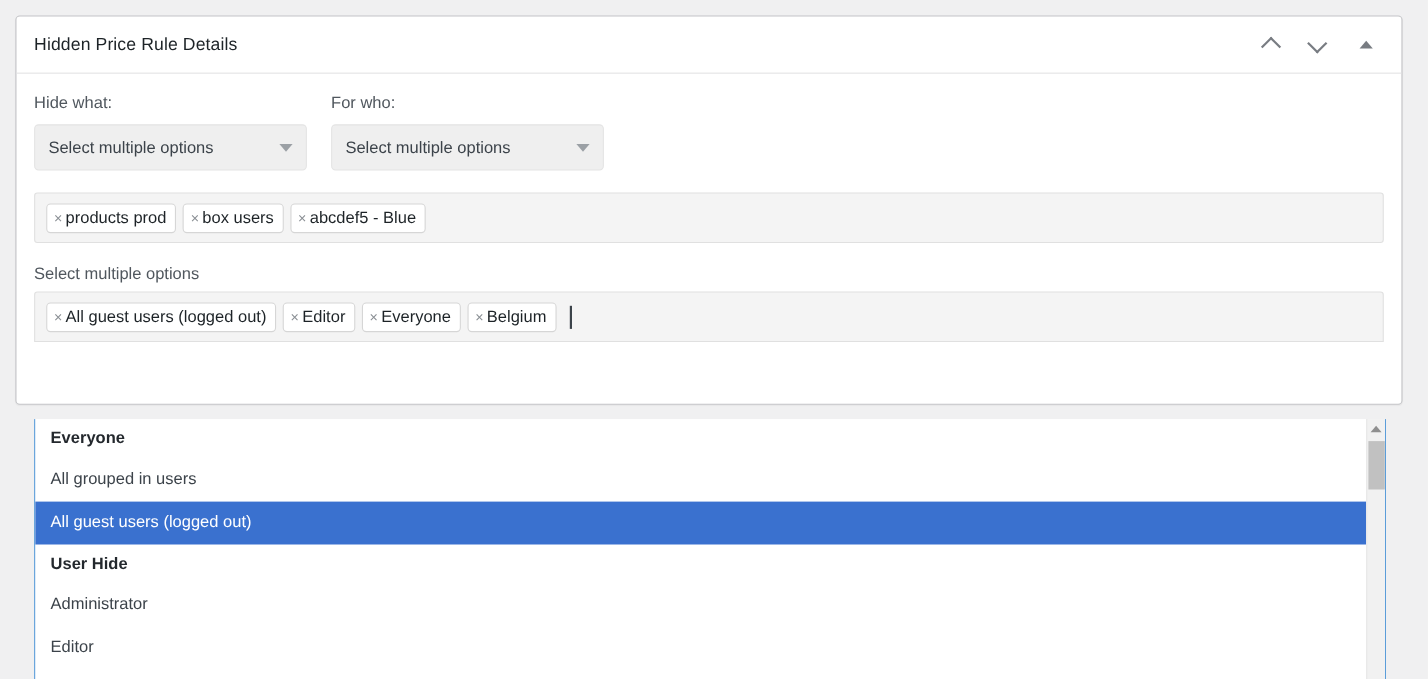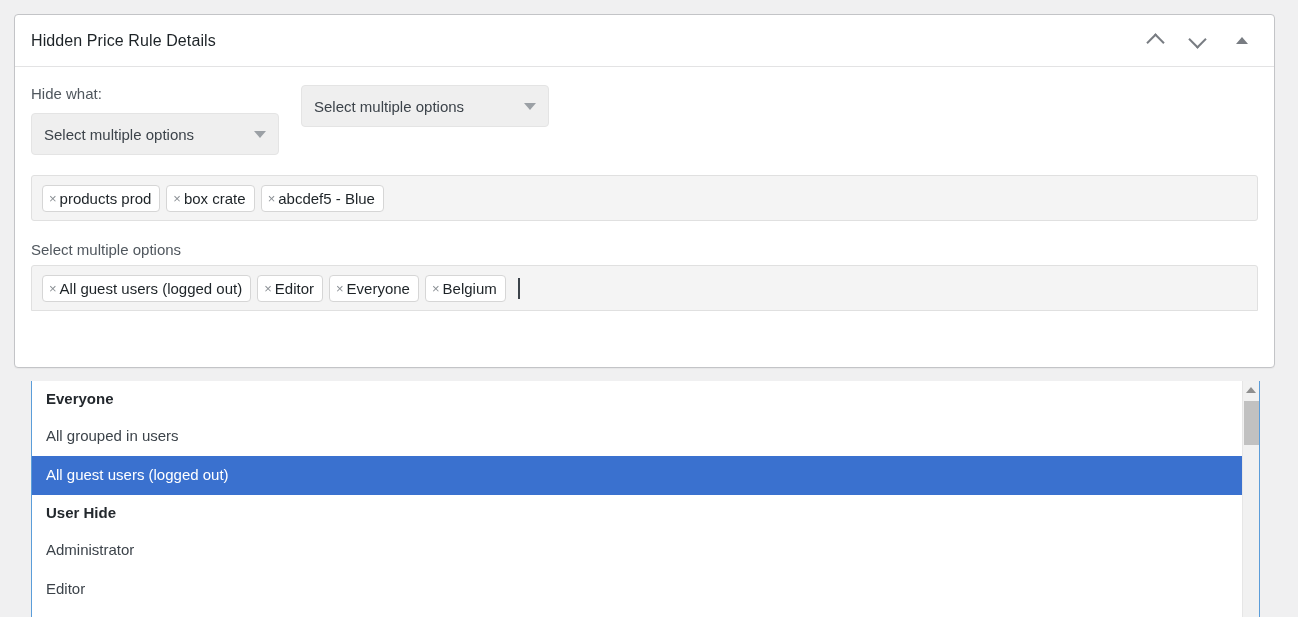--- a/index.html
+++ b/index.html
@@ -264,36 +264,37 @@
 
     <div class="select-row">
       <div class="field-group">
         <div class="field-label">Hide what:</div>
         <div class="fake-select">
           <span class="sel-text">Select multiple options</span>
           <span class="caret"></span>
         </div>
       </div>
       <div class="field-group">
+        <div class="field-label">For who:</div>
         <div class="fake-select">
           <span class="sel-text">Select multiple options</span>
           <span class="caret"></span>
         </div>
       </div>
     </div>
 
     <div class="tag-field-wrap">
       <div class="tag-box" id="products-tagbox">
           <span class="chip">
             <span class="x">×</span>
             <span>products prod</span>
           </span>
           <span class="chip">
             <span class="x">×</span>
-            <span>box crate</span>
+            <span>box users</span>
           </span>
           <span class="chip">
             <span class="x">×</span>
             <span>abcdef5 - Blue</span>
           </span>
         </div>
     </div>
 
     <div class="tag-field-wrap">
       <div class="tag-field-label">Select multiple options</div>

